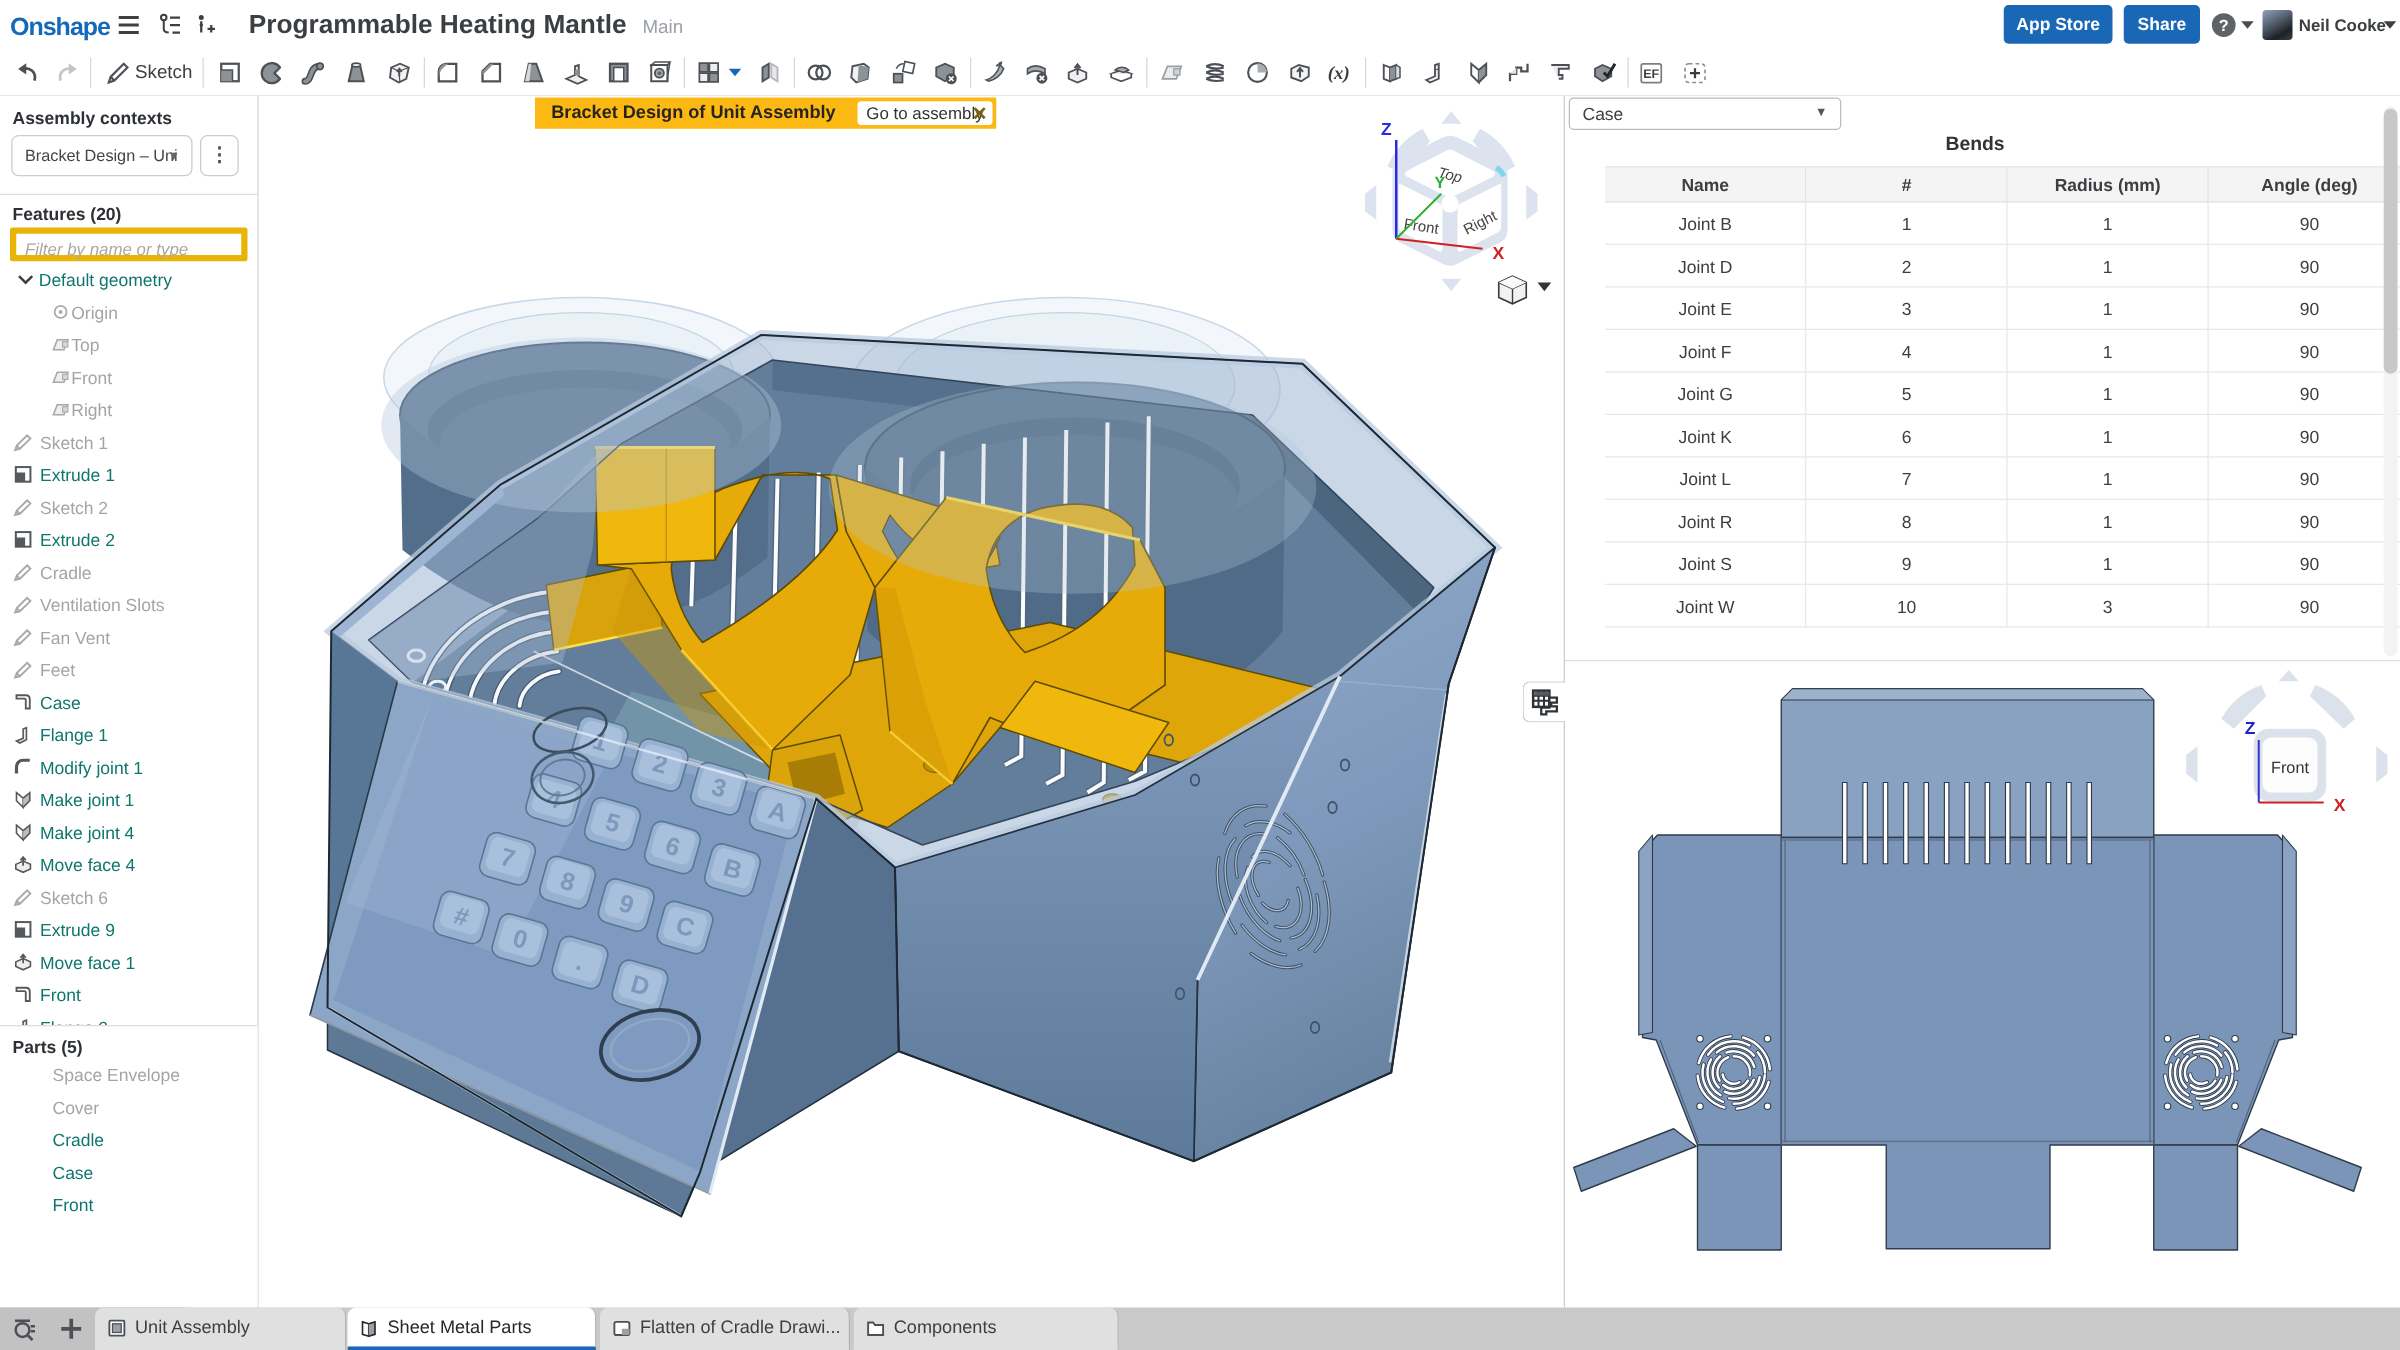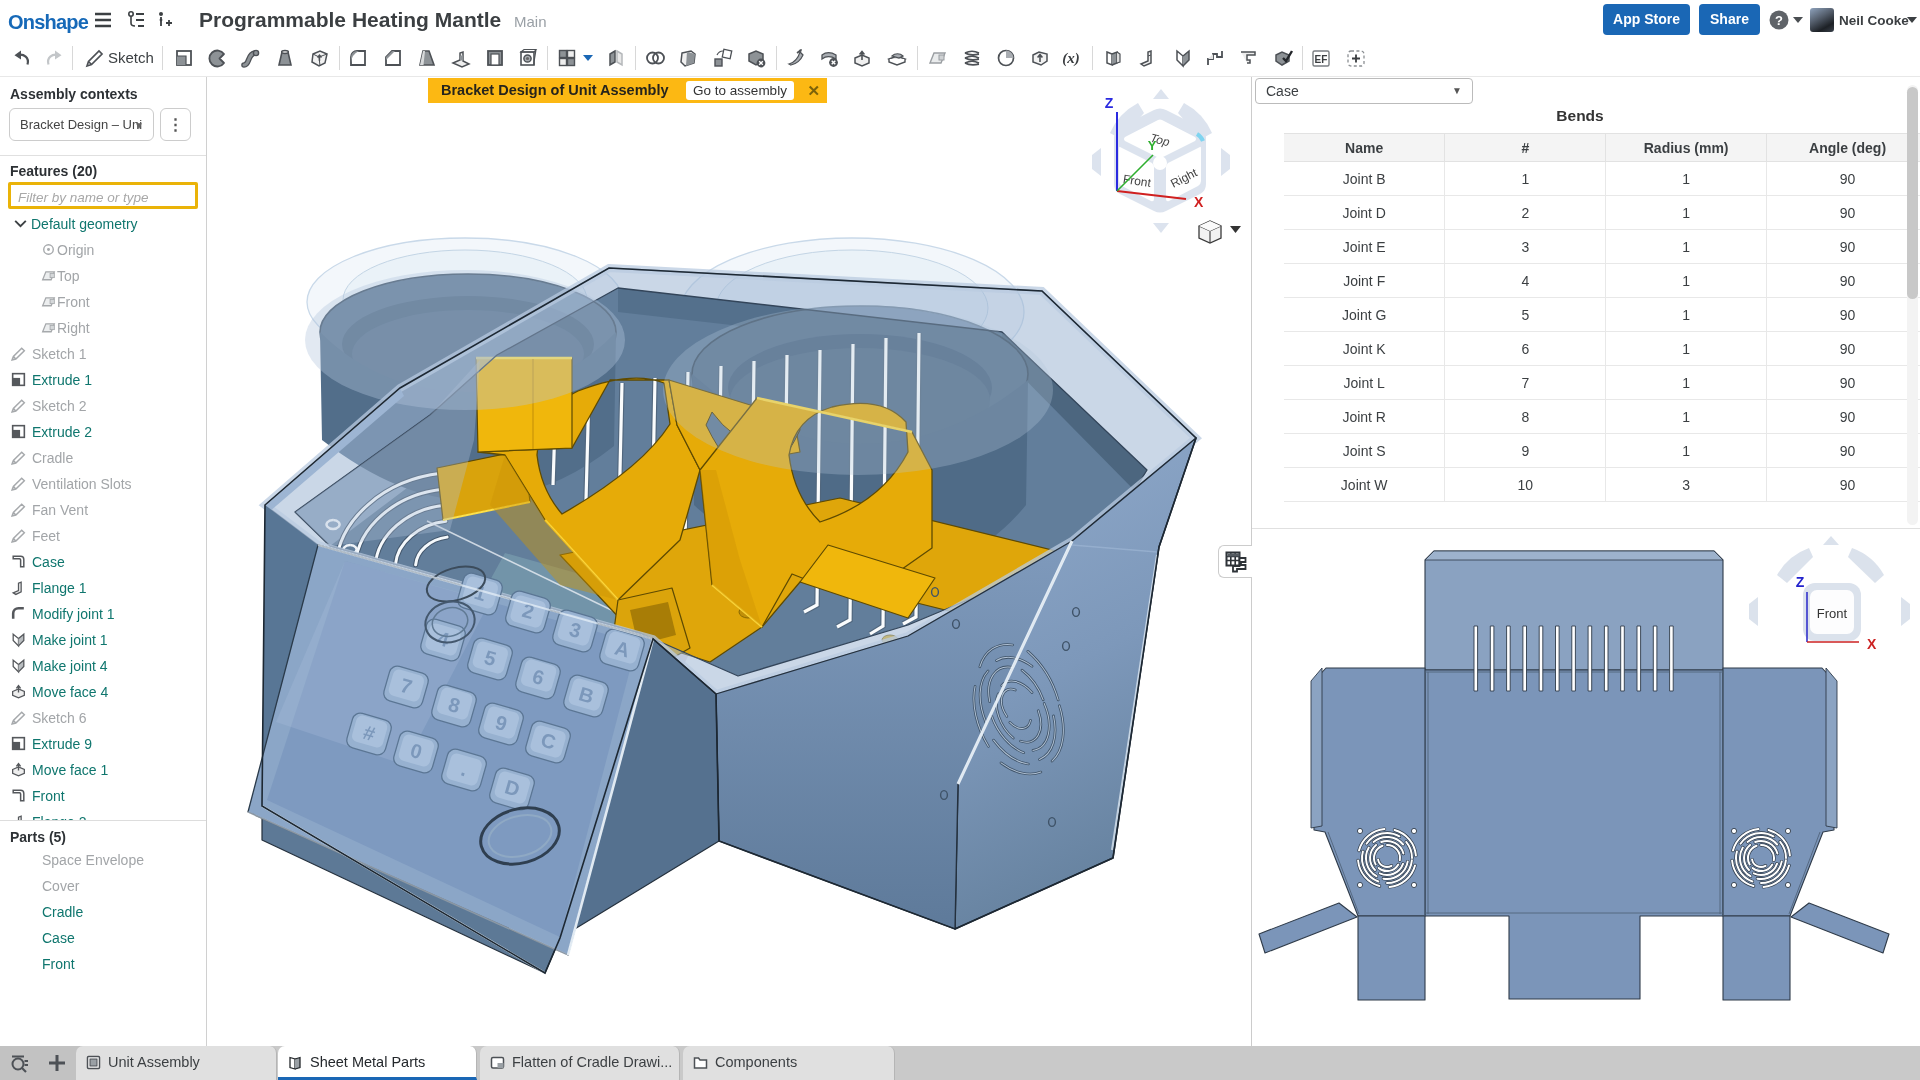--- a/index.html
+++ b/index.html
@@ -18,34 +18,34 @@
 
 #toolbar { position:absolute; left:0; top:40px; width:1920px; height:37px; background:#fff; border-bottom:1px solid #e8e8e8; }
 .sep { position:absolute; top:6px; width:1px; height:24px; background:#d8d8d8; }
 
 
 #leftpanel { position:absolute; left:0; top:77px; width:207px; height:969px; background:#fff; border-right:1px solid #d0d0d0; font-size:14px; color:#3b3f42; }
 .lp-h { font-weight:bold; font-size:14px; color:#2d3135; }
 #ac-dd { position:absolute; left:9px; top:31px; width:145px; height:33px; border:1px solid #ccc; border-radius:6px; font-size:13px; color:#444; line-height:31px; padding-left:10px; white-space:nowrap; overflow:hidden; }
 #ac-menu { position:absolute; left:160px; top:31px; width:31px; height:33px; border:1px solid #ccc; border-radius:6px; text-align:center; line-height:31px; font-size:16px; color:#555; font-weight:bold;}
 #lp-div1 { position:absolute; left:0; top:78px; width:206px; height:1px; background:#e0e0e0; }
-#filter { position:absolute; left:8px; top:105px; width:190px; height:27px; border:3px solid #eab308; border-radius:2px; font-size:13.5px; font-style:italic; color:#a8a8a8; line-height:25px; padding-left:7px; }
+#filter { position:absolute; left:8px; top:105px; width:190px; height:27px; border:5px solid #eab308; border-radius:2px; font-size:13.5px; font-style:italic; color:#a8a8a8; line-height:25px; padding-left:7px; }
 .ti { position:absolute; left:0; width:207px; height:26px; line-height:26px; white-space:nowrap; }
 .ti .ic { position:absolute; left:30px; top:4px; width:17px; height:17px; }
 .ti .lb { position:absolute; left:53px; font-size:14px; }
 .ti.sub .ic { left:52px; }
 .ti.sub .lb { left:76px; }
 .gray { color:#a2a5a8; }
 .dark { color:#0f766e; }
 #parts-sec { position:absolute; left:0; top:743px; width:206px; background:#fff; border-top:1px solid #ddd; height:226px;}
 .pi { position:absolute; left:42px; height:26px; line-height:26px; font-size:14px; }
 
 
 #viewport { position:absolute; left:207px; top:77px; width:1044px; height:969px; background:#fff; }
-#banner { position:absolute; left:428px; top:78px; width:399px; height:25px; background:#fcb813; }
+#banner { position:absolute; left:428px; top:78px; width:369px; height:25px; background:#fcb813; }
 #banner .t { position:absolute; left:13px; top:4px; font-size:14.5px; font-weight:bold; color:#26241c; }
 #goasm { position:absolute; left:258px; top:3px; width:108px; height:19px; background:#fff; border-radius:3px; font-size:13.5px; color:#333; text-align:center; line-height:19px; }
 #bx { position:absolute; right:7px; top:4px; color:#7c6209; font-size:15px; font-weight:bold;}
 
 
 #rightpanel { position:absolute; left:1251px; top:77px; width:669px; height:969px; background:#fff; border-left:1px solid #ccc; }
 #case-dd { position:absolute; left:3px; top:1px; width:218px; height:26px; border:1px solid #bbb; border-radius:4px; font-size:14px; color:#3b3f42; line-height:24px; padding-left:10px; }
 #bends-title { position:absolute; left:0; top:30px; width:656px; text-align:center; font-size:15.5px; font-weight:bold; color:#333; }
 table#bends { position:absolute; left:1px; top:56px; width:645px; border-collapse:collapse; font-size:14px; color:#3b3f42;margin-left:31px; }
 #bends th { background:#f4f4f4; font-weight:bold; border:1px solid #e2e2e2; height:28px; }

